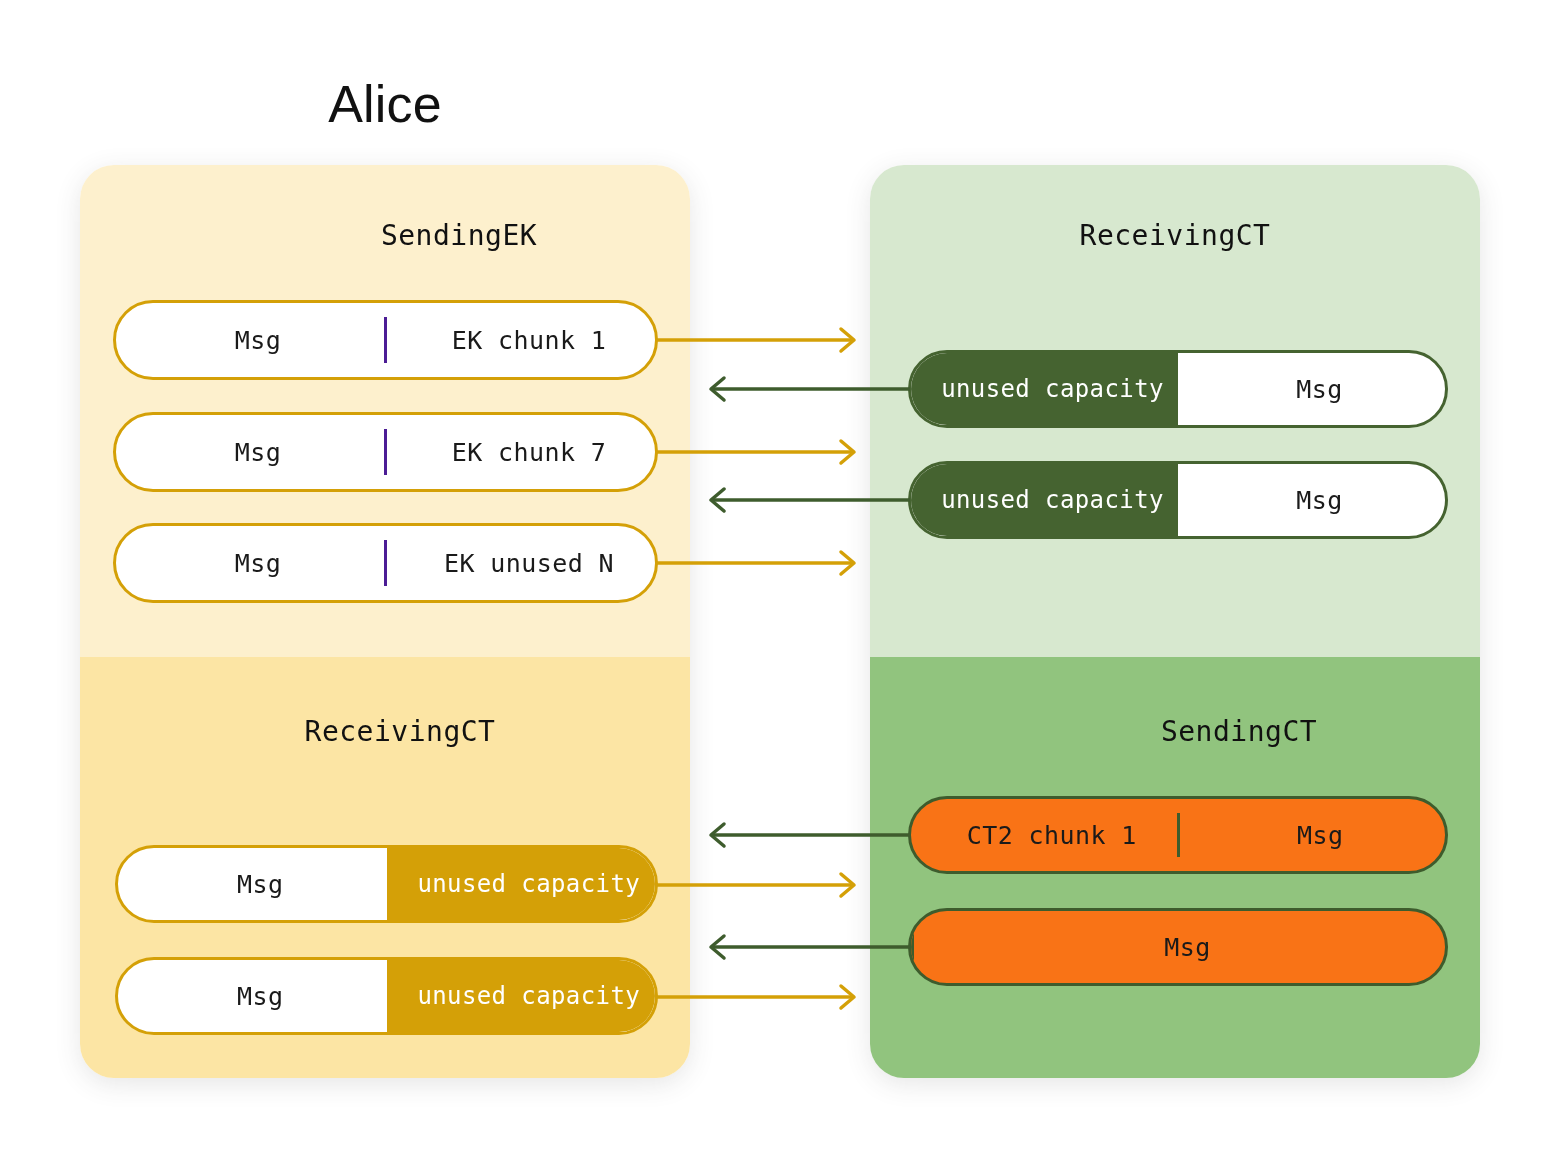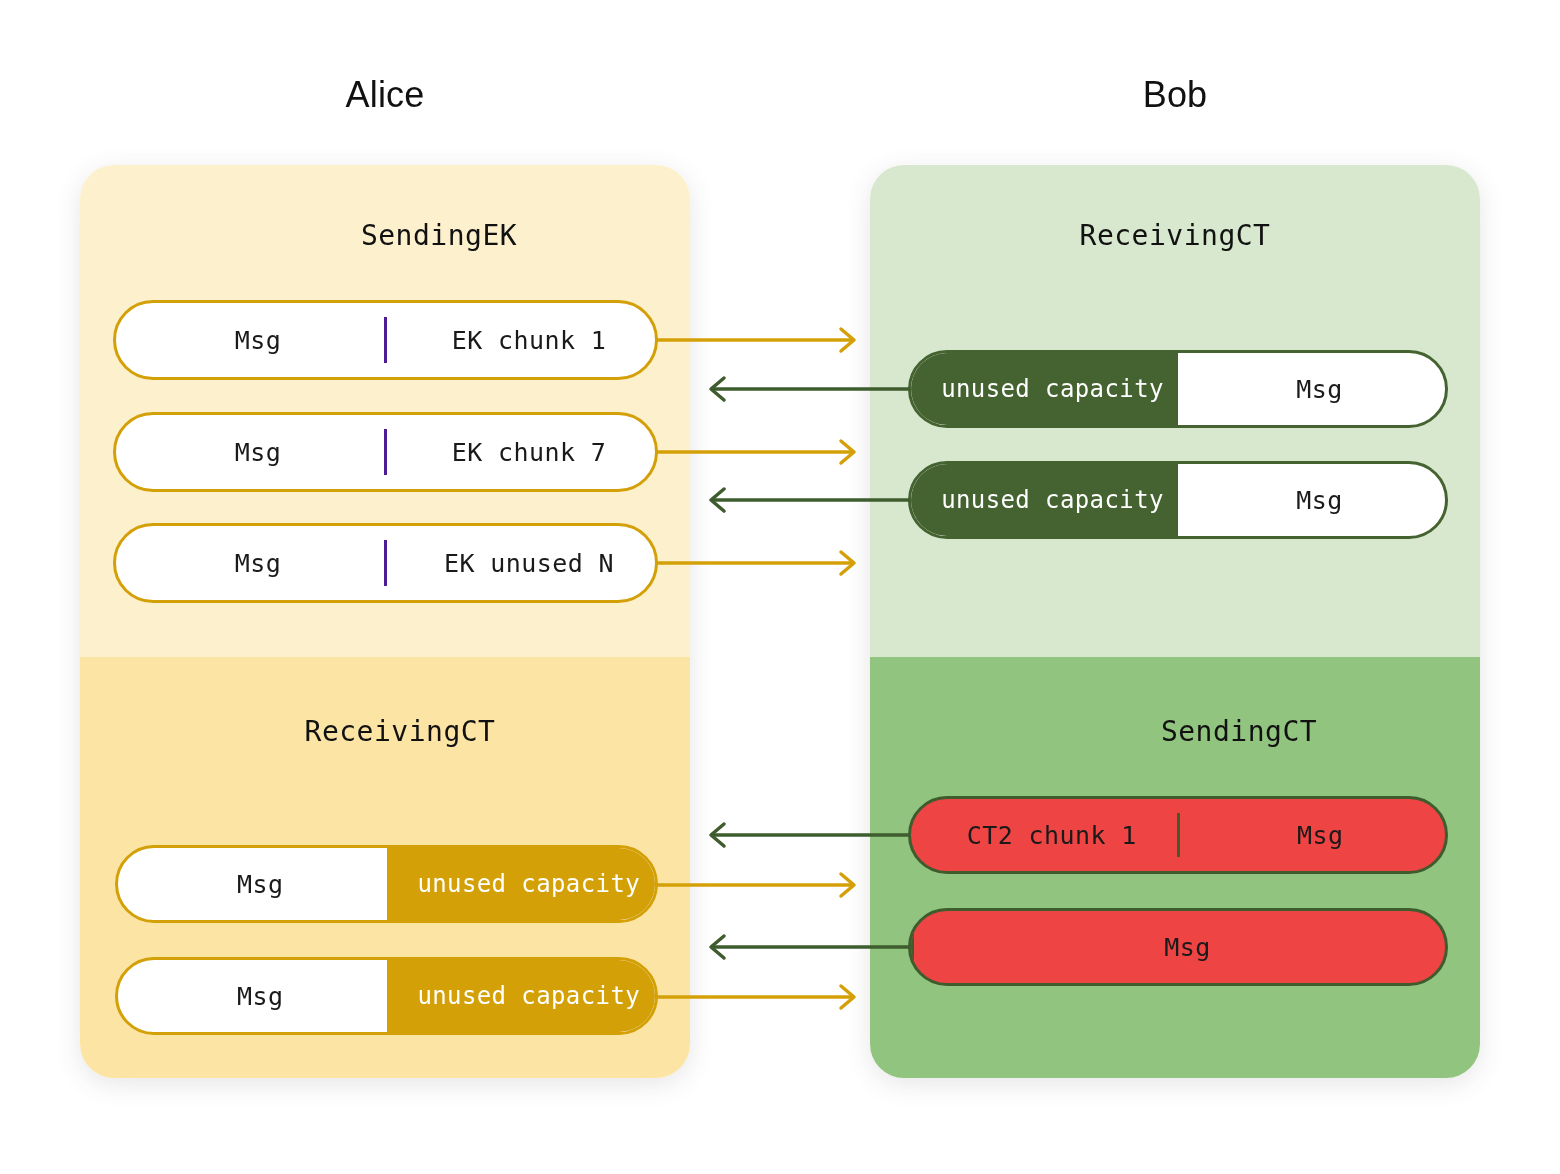--- a/index.html
+++ b/index.html
@@ -8,21 +8,21 @@
     background:#ffffff;
     font-family:"Liberation Sans", sans-serif;
     overflow:hidden;
   }
   .stage{position:relative;width:1560px;height:1174px;}
 
   
   .party-title{
     position:absolute;
     font-family:"Liberation Sans", sans-serif;
-    font-size:36px;
+    font-size:52px;
     color:#111111;
     text-align:center;
     letter-spacing:0.2px;
     white-space:nowrap;
   }
   #title-alice{left:80px;top:74px;width:610px;}
   #title-bob{left:870px;top:74px;width:610px;}
 
   
   .panel{
@@ -62,21 +62,21 @@
   
   .section-title{
     position:absolute;
     font-family:"DejaVu Sans Mono", monospace;
     font-size:28px;
     color:#111111;
     text-align:center;
     white-space:nowrap;
     letter-spacing:0.5px;
   }
-  #sec-sendingek{left:72px;top:219px;width:734px;}
+  #sec-sendingek{left:92px;top:219px;width:734px;}
   #sec-receivingek{left:870px;top:219px;width:610px;}
   #sec-receivingct{left:80px;top:715px;width:610px;margin-left:15px;}
   #sec-sendingct{left:870px;top:715px;width:738px;}
 
   
   .pill{
     position:absolute;
     display:flex;
     align-items:stretch;
     box-sizing:border-box;
@@ -101,21 +101,21 @@
     border:3px solid #d4a007;
   }
   .pill-gold-outline .pill-half{color:#1a1a1a;}
   .pill-gold-outline .pill-half.right{
     border-left:3px solid #4c1d95;
     margin:14px 0;
   }
 
   
   .pill-green-outline{
-    background:#ef4444;
+    background:#f97316;
     border:3px solid #3e5c2d;
   }
   .pill-green-outline .pill-half{color:#1a1a1a;}
   .pill-green-outline .pill-half.right{
     border-left:3px solid #3e5c2d;
     margin:14px 0;
   }
 
   
   .pill-green-split{
@@ -152,21 +152,20 @@
 
   <div class="panel-shadow" id="alice-panel-shadow"></div>
   <div class="panel-shadow" id="bob-panel-shadow"></div>
 
   <div class="panel" id="alice-top"></div>
   <div class="panel" id="alice-bottom"></div>
   <div class="panel" id="bob-top"></div>
   <div class="panel" id="bob-bottom"></div>
 
   <div class="party-title" id="title-alice">Alice</div>
-  <div class="party-title" id="title-bob">Bob</div>
 
   <div class="section-title" id="sec-sendingek">SendingEK</div>
   <div class="section-title" id="sec-receivingek">ReceivingCT</div>
   <div class="section-title" id="sec-receivingct">ReceivingCT</div>
   <div class="section-title" id="sec-sendingct">SendingCT</div>
 
   <div class="pill pill-gold-outline" style="left:113px;top:300px;width:545px;height:80px;">
     <div class="pill-half left">Msg</div>
     <div class="pill-half right">EK chunk 1</div>
   </div>

